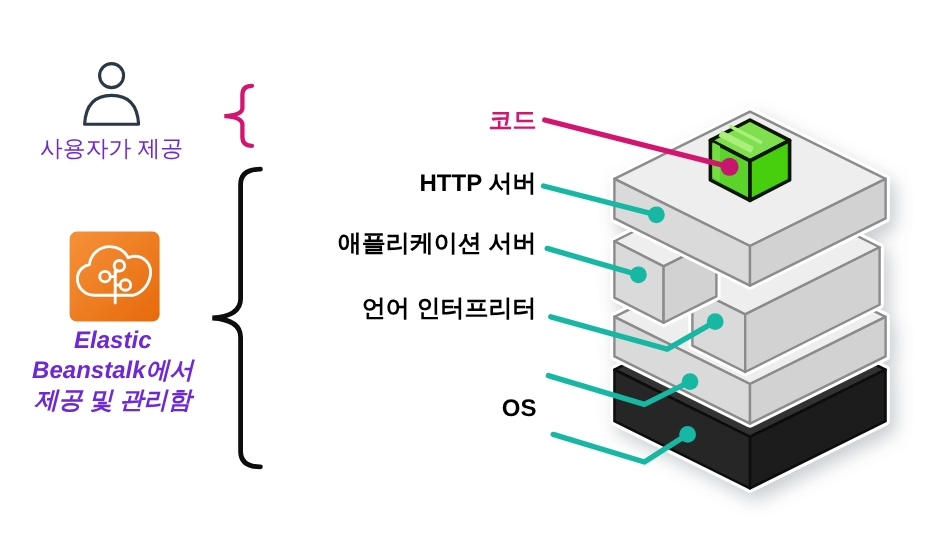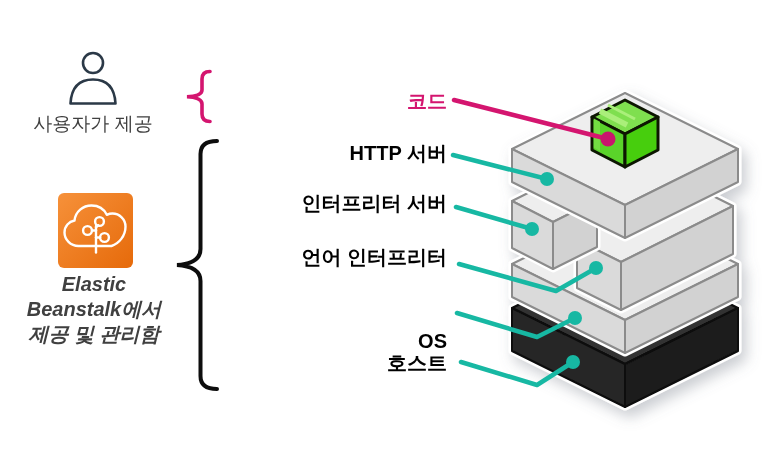--- a/index.html
+++ b/index.html
@@ -6,21 +6,21 @@
   .canvas{
     position:relative;
     width:772px;height:462px;
     background:#ffffff;
     overflow:hidden;
     font-family:"Liberation Sans", sans-serif;
   }
   .gfx{position:absolute;left:0;top:0;}
   .caption{
     position:absolute;
-    color:#404040;
+    color:#6d28d9;
     text-align:center;
     font-weight:500;
     font-size:19px;
   }
   .caption.managed{
     font-weight:600;
     font-size:20px;
     line-height:25px;
     font-style:italic;
   }
@@ -168,18 +168,17 @@
   <div class="caption" style="left:16px;top:111px;width:154px;">사용자가 제공</div>
 
   <div class="caption managed" style="left:6px;top:272px;width:176px;">
     <span>Elastic</span>
     <span>Beanstalk에서</span>
     <span>제공 및 관리함</span>
   </div>
 
   <div class="layer-label code" style="top:89px;text-align:right;">코드</div>
   <div class="layer-label" style="top:141px;">HTTP 서버</div>
-  <div class="layer-label" style="top:191px;">인터프리터 서버</div>
+  <div class="layer-label" style="top:191px;">애플리케이션 서버</div>
   <div class="layer-label" style="top:245px;">언어 인터프리터</div>
   <div class="layer-label" style="top:301px;margin-top:28px;">OS</div>
-  <div class="layer-label" style="top:351px;">호스트</div>
 
 </div>
 
 </body></html>

